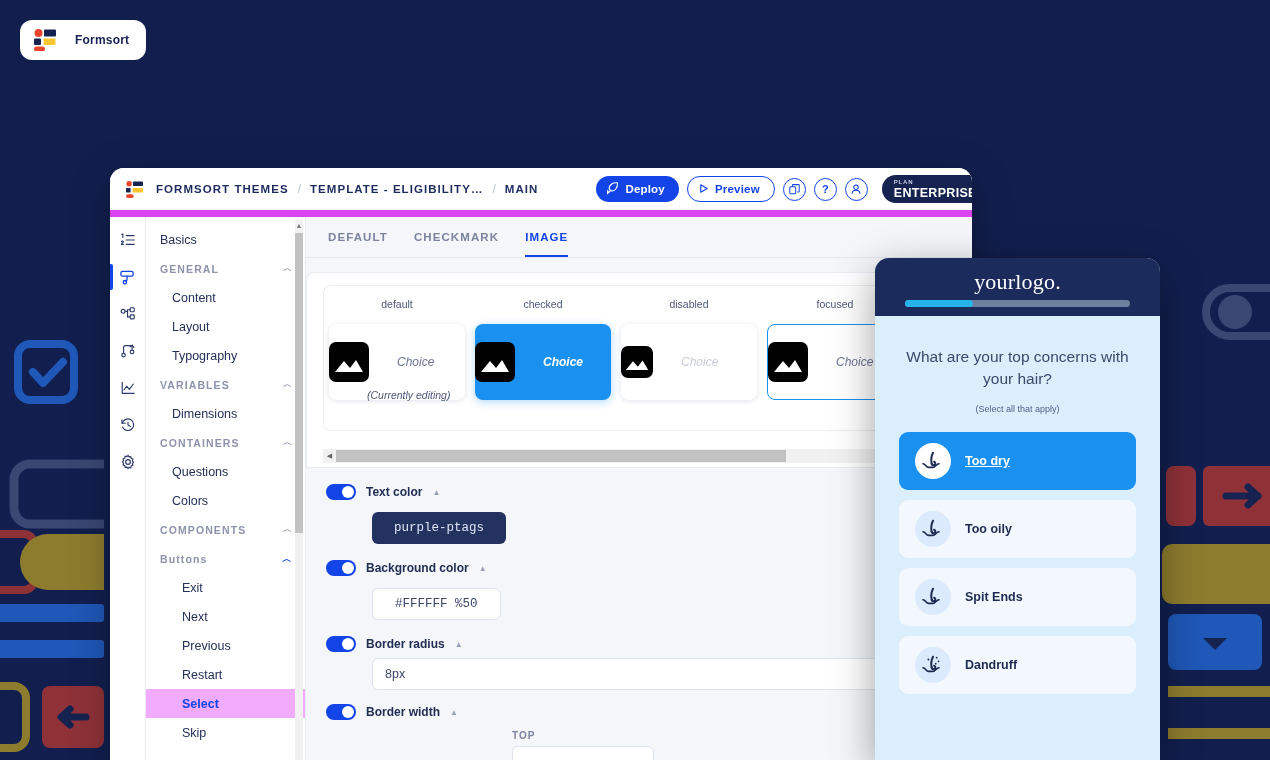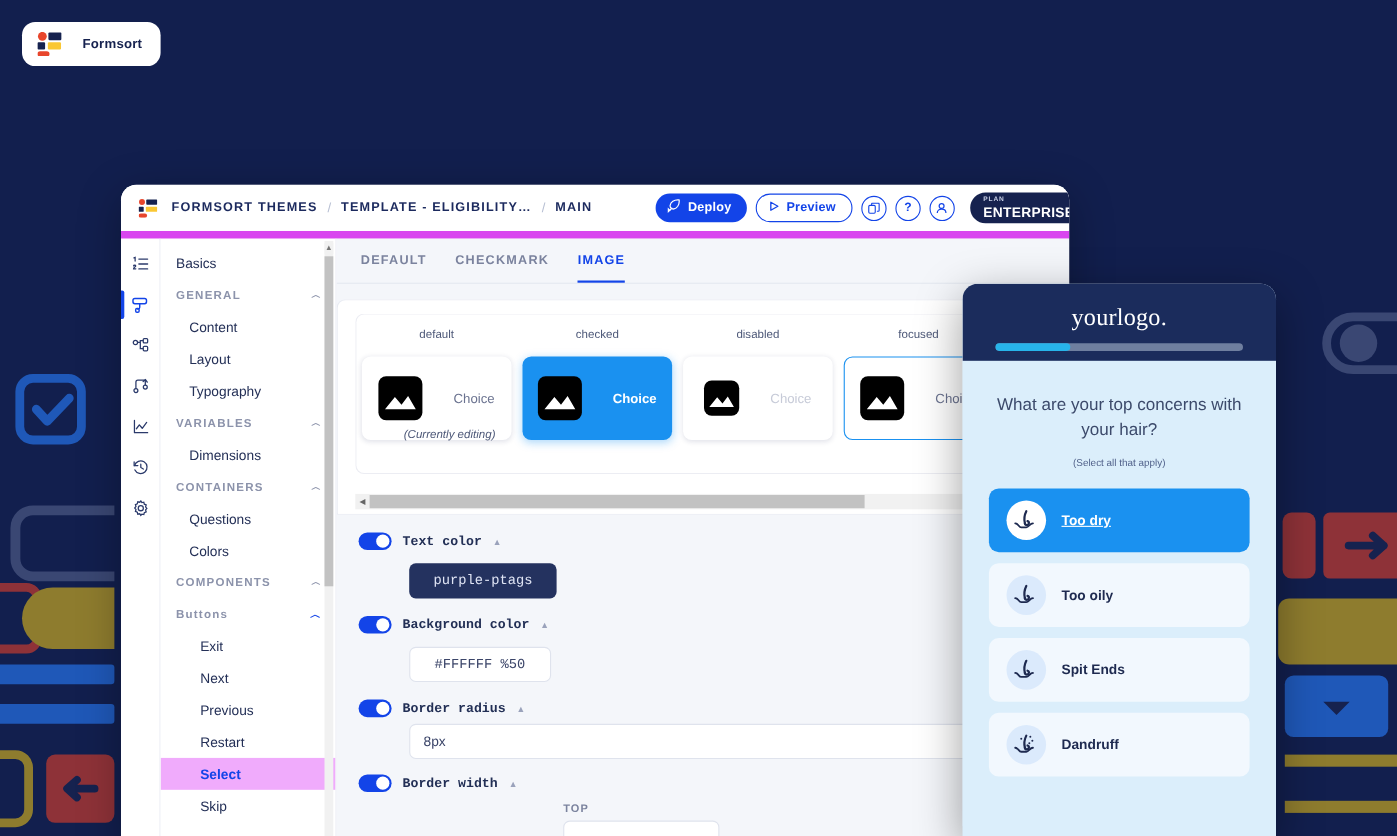--- a/index.html
+++ b/index.html
@@ -148,21 +148,21 @@
     position: absolute; left: 16px; right: 0; top: 12px;
     background: #fff; border: 1px solid #ecedf3; border-right: none;
     border-radius: 8px 0 0 8px; height: 146px;
   }
   .state-grid { display: flex; padding: 12px 0 0 0; }
   .state-col { width: 146px; flex: 0 0 146px; display: flex; flex-direction: column; align-items: center; }
   .state-label { font-size: 10.5px; color: #4d5878; margin-bottom: 14px; }
   .choice-box {
     width: 136px; height: 76px; border-radius: 8px; background: #fff;
     box-shadow: 0 1px 5px rgba(30,40,90,.13);
-    display: flex; align-items: center; justify-content: center; gap: 28px;
+    display: flex; align-items: center; gap: 28px; font-style: italic;
   }
   .choice-box.checked { background: #1a91f0; box-shadow: 0 2px 8px rgba(26,145,240,.35); }
   .choice-box.focused { border: 1.8px solid #1a91f0; box-shadow: none; }
   .img-ph {
     width: 40px; height: 40px; background: #000; border-radius: 7px;
     position: relative; overflow: hidden;
   }
   .img-ph.small { width: 32px; height: 32px; }
   .img-ph svg { position: absolute; left: 0; bottom: 0; }
   .choice-txt { font-size: 12px; color: #6b7390; font-weight: 500; }
@@ -183,21 +183,21 @@
   .props { padding: 16px 0 0 20px; }
   .prop-row { display: flex; align-items: center; gap: 10px; margin-bottom: 6px; }
   .toggle {
     width: 30px; height: 16px; border-radius: 8px; background: #1344e8;
     position: relative; cursor: pointer; flex: 0 0 30px;
   }
   .toggle::after {
     content: ""; position: absolute; right: 2px; top: 2px;
     width: 12px; height: 12px; border-radius: 50%; background: #fff;
   }
-  .prop-label { font-size: 12px; font-weight: 700; color: #222f55; font-family: Liberation Mono, monospace; }
+  .prop-label { font-size: 12px; font-weight: 700; color: #222f55; }
   .caret-up { font-size: 8px; color: #9aa2bb; }
 
   .token-chip {
     margin: 6px 0 16px 46px; background: #24325f; color: #dfe4f4;
     border-radius: 6px; padding: 9px 22px; display: inline-block;
     font-family: "Liberation Mono", monospace; font-size: 12.5px;
   }
   .field-sm {
     margin: 6px 0 16px 46px; background: #fff; border: 1px solid #dfe3ed;
     border-radius: 6px; padding: 8px 22px; display: inline-block;
@@ -216,21 +216,21 @@
   }
 
   
   .phone {
     position: absolute; left: 875px; top: 258px;
     width: 285px; height: 502px; border-radius: 14px 14px 0 0;
     overflow: hidden; box-shadow: 0 12px 42px rgba(0,0,0,.38);
     background: #dbeefb;
   }
   .phone-head {
-    background: #1b2c5c; height: 70px; position: relative;
+    background: #1b2c5c; height: 58px; position: relative;
     display: flex; align-items: center; justify-content: center;
   }
   .phone-logo {
     font-family: "Liberation Serif", serif; font-size: 22px; color: #fff;
     letter-spacing: .2px; margin-bottom: 10px;
   }
   .progress-track {
     position: absolute; left: 30px; right: 30px; bottom: 9px;
     height: 7px; border-radius: 4px; background: #6f7f9f;
   }

